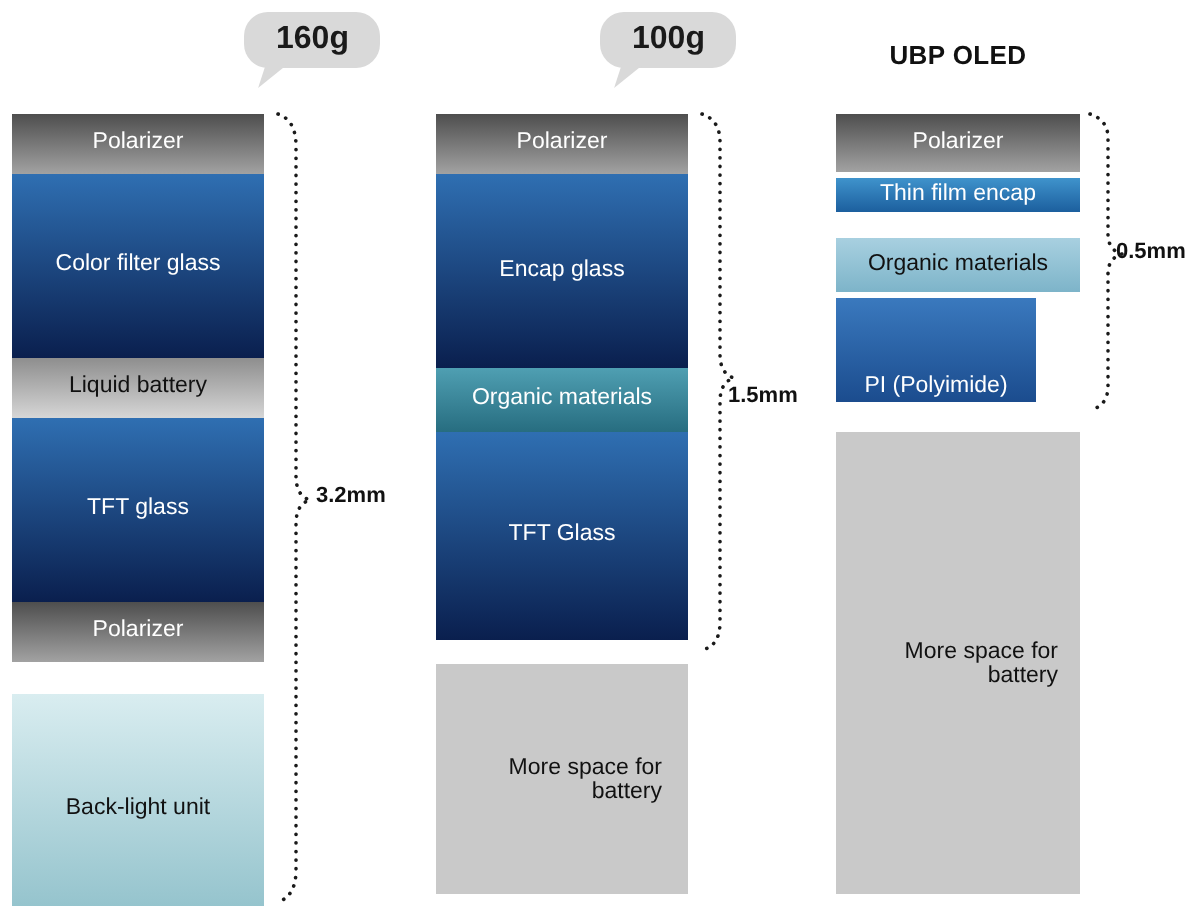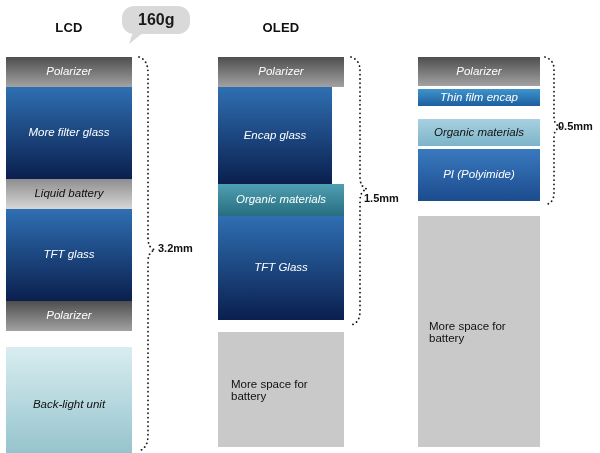--- a/index.html
+++ b/index.html
@@ -41,30 +41,29 @@
     transform:skewX(-18deg);
   }
   .layer {
     position:absolute;
     display:flex;
     align-items:center;
     justify-content:center;
     font-size:11.5px;
     text-align:center;
     line-height:1.2;
-    font-style:italic;
   }
   .battery {
     position:absolute;
     display:flex;
     align-items:center;
     justify-content:center;
     font-size:11.5px;
     color:#111;
-    text-align:left;
+    text-align:right;
   }
   .battery span { display:inline-block; max-width:100px; }
   .thickness {
     position:absolute;
     font-size:11px;
     font-weight:bold;
     color:#111;
     white-space:nowrap;
   }
   .brace { position:absolute; }
@@ -74,30 +73,30 @@
     stroke-width:1.8;
     stroke-linecap:round;
     stroke-dasharray:0.1 4.2;
   }
 </style>
 </head>
 <body>
 
 <div class="canvas">
 
-  <div class="col-title" style="left:6px; top:20px; width:126px;">LCD</div>
-  <div class="col-title" style="left:218px; top:20px; width:126px;">OLED</div>
+  <div class="col-title" style="left:418px; top:20px; width:122px;">UBP OLED</div>
 
   <div class="bubble" style="left:122px; top:6px;">160g</div>
+  <div class="bubble" style="left:300px; top:6px;">100g</div>
 
   <div class="layer" style="left: 6px; top: 57px; width: 126px; height: 30px; background: linear-gradient(rgb(78, 78, 78), rgb(162, 162, 162)); color: rgb(255, 255, 255);">
     <span>Polarizer</span>
   </div>
   <div class="layer" style="left: 6px; top: 87px; width: 126px; height: 92px; background: linear-gradient(rgb(47, 111, 178), rgb(10, 31, 78)); color: rgb(255, 255, 255);">
-    <span>More filter glass</span>
+    <span>Color filter glass</span>
   </div>
   <div class="layer" style="left: 6px; top: 179px; width: 126px; height: 30px; background: linear-gradient(rgb(142, 142, 142), rgb(214, 214, 214)); color: rgb(17, 17, 17);">
     <span>Liquid battery</span>
   </div>
   <div class="layer" style="left: 6px; top: 209px; width: 126px; height: 92px; background: linear-gradient(rgb(47, 111, 178), rgb(10, 31, 78)); color: rgb(255, 255, 255);">
     <span>TFT glass</span>
   </div>
   <div class="layer" style="left: 6px; top: 301px; width: 126px; height: 30px; background: linear-gradient(rgb(78, 78, 78), rgb(162, 162, 162)); color: rgb(255, 255, 255);">
     <span>Polarizer</span>
   </div>
@@ -106,21 +105,21 @@
   </div>
 
   <svg class="brace" style="left:136px; top:55px;" width="24" height="400" viewBox="0 0 24 400">
     <path d="M3,2 Q12,5 12,18 L12,183 Q12,193 19,195 Q12,197 12,207 L12,380 Q12,393 3,396"></path>
   </svg>
   <div class="thickness" style="left:158px; top:242px;">3.2mm</div>
 
   <div class="layer" style="left: 218px; top: 57px; width: 126px; height: 30px; background: linear-gradient(rgb(78, 78, 78), rgb(162, 162, 162)); color: rgb(255, 255, 255);">
     <span>Polarizer</span>
   </div>
-  <div class="layer" style="left: 218px; top: 87px; width: 114px; height: 97px; background: linear-gradient(rgb(47, 111, 178), rgb(10, 31, 78)); color: rgb(255, 255, 255);">
+  <div class="layer" style="left: 218px; top: 87px; width: 126px; height: 97px; background: linear-gradient(rgb(47, 111, 178), rgb(10, 31, 78)); color: rgb(255, 255, 255);">
     <span>Encap glass</span>
   </div>
   <div class="layer" style="left: 218px; top: 184px; width: 126px; height: 32px; background: linear-gradient(rgb(79, 159, 178), rgb(39, 109, 128)); color: rgb(255, 255, 255);">
     <span>Organic materials</span>
   </div>
   <div class="layer" style="left: 218px; top: 216px; width: 126px; height: 104px; background: linear-gradient(rgb(47, 111, 178), rgb(10, 31, 78)); color: rgb(255, 255, 255);">
     <span>TFT Glass</span>
   </div>
 
   <div class="battery" style="left: 218px; top: 332px; width: 126px; height: 115px; background: rgb(201, 201, 201);">
@@ -134,21 +133,21 @@
 
   <div class="layer" style="left: 418px; top: 57px; width: 122px; height: 29px; background: linear-gradient(rgb(78, 78, 78), rgb(162, 162, 162)); color: rgb(255, 255, 255);">
     <span>Polarizer</span>
   </div>
   <div class="layer" style="left: 418px; top: 89px; width: 122px; height: 17px; background: linear-gradient(rgb(63, 147, 204), rgb(28, 95, 158)); color: rgb(255, 255, 255);">
     <span>Thin film encap</span>
   </div>
   <div class="layer" style="left: 418px; top: 119px; width: 122px; height: 27px; background: linear-gradient(rgb(168, 208, 224), rgb(125, 180, 201)); color: rgb(17, 17, 17);">
     <span>Organic materials</span>
   </div>
-  <div class="layer" style="left: 418px; top: 149px; width: 122px; height: 52px; background: linear-gradient(rgb(58, 121, 190), rgb(27, 76, 142)); color: rgb(255, 255, 255);">
+  <div class="layer" style="left: 418px; top: 149px; width: 100px; height: 52px; background: linear-gradient(rgb(58, 121, 190), rgb(27, 76, 142)); color: rgb(255, 255, 255); align-items: flex-end;">
     <span>PI (Polyimide)</span>
   </div>
 
   <div class="battery" style="left: 418px; top: 216px; width: 122px; height: 231px; background: rgb(201, 201, 201);">
     <span>More space for battery</span>
   </div>
 
   <svg class="brace" style="left:542px; top:55px;" width="20" height="154" viewBox="0 0 20 154">
     <path d="M3,2 Q12,5 12,14 L12,62 Q12,70 19,72 Q12,74 12,82 L12,138 Q12,148 3,150"></path>
   </svg>

